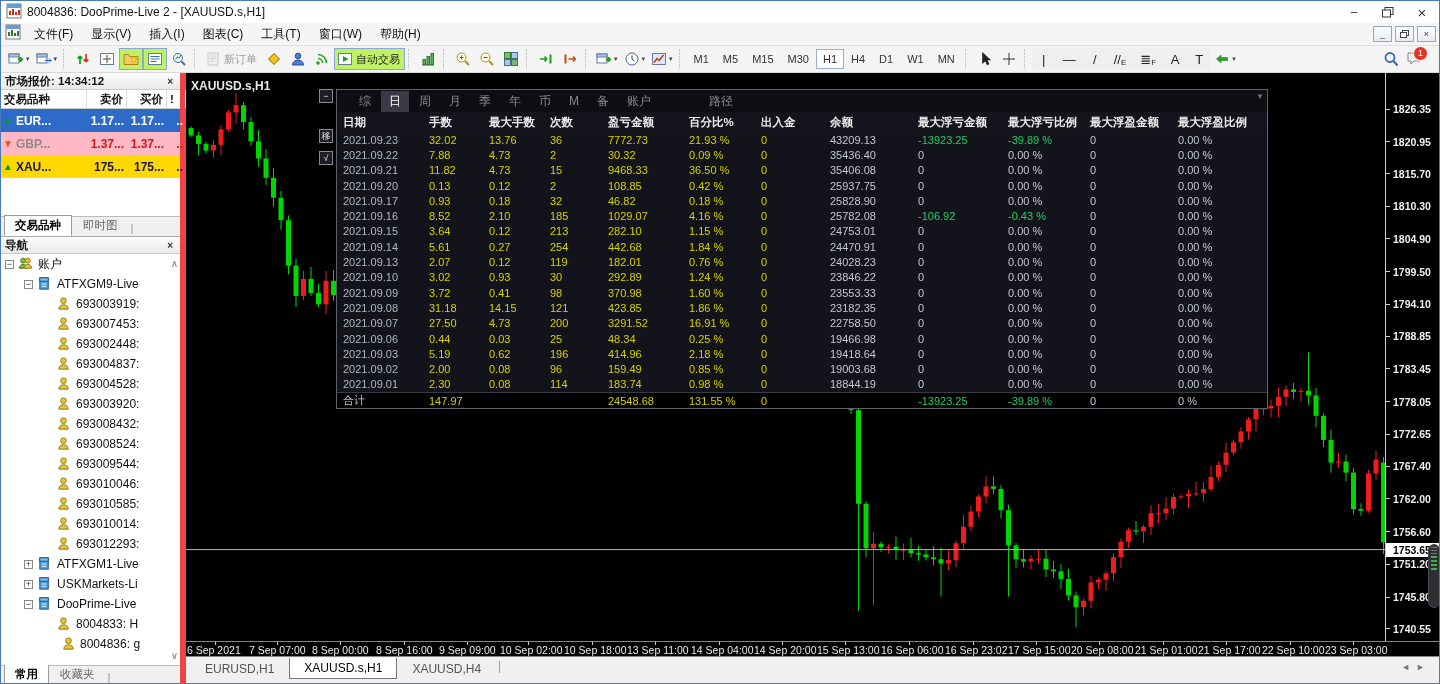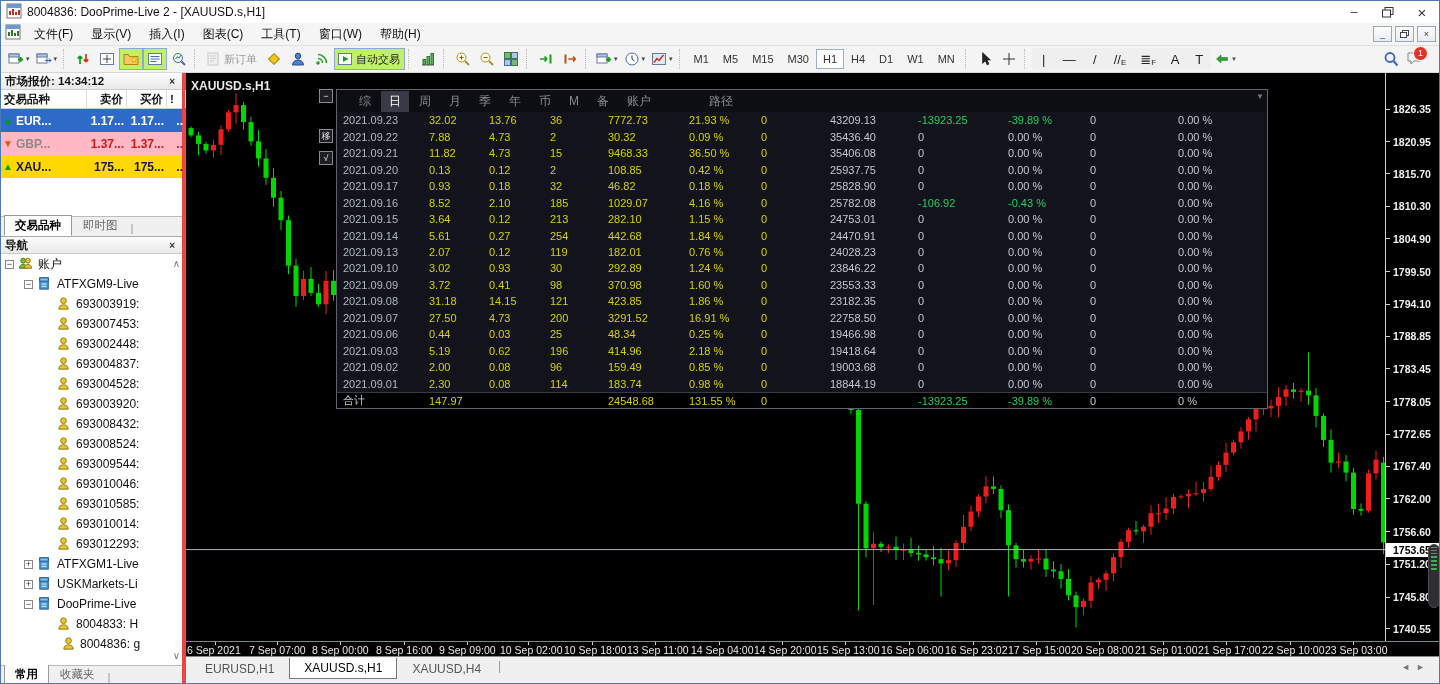--- a/index.html
+++ b/index.html
@@ -25,21 +25,21 @@
   .tsep{width:5px;height:20px;margin:0 3px;border-left:1px dotted #b8b8b8;}
   .tspacer2{flex:1;}
   .tfbtn{height:20px;min-width:26px;font-size:11px;color:#333;border:1px solid transparent;background:transparent;display:flex;align-items:center;justify-content:center;}
   .tfbtn.active{border:1px solid #9ab0cc;background:#fdfdfd;}
   .glyphbtn{height:22px;min-width:24px;font-size:13px;color:#222;display:flex;align-items:center;justify-content:center;border:1px solid transparent;}
   .glyphbtn .sub{font-size:8px;margin-top:6px;}
   .badge{position:absolute;top:-4px;right:-6px;background:#e23424;color:#fff;border-radius:50%;width:15px;height:15px;font-size:9px;display:flex;align-items:center;justify-content:center;border:1px solid #fff;}
   .chatwrap{position:relative;margin-right:10px;}
   
   .main{display:flex;height:612px;}
-  .sidebar{width:185px;background:#fff;border-right:4px solid #ef4444;display:flex;flex-direction:column;}
+  .sidebar{width:185px;background:#fff;border-right:6px solid #ef4444;display:flex;flex-direction:column;}
   .panel-header{height:17px;background:linear-gradient(#fcfcfc,#e9e9e9);border-bottom:1px solid #ccc;display:flex;align-items:center;font-size:11.5px;font-weight:bold;color:#111;padding:0 4px;}
   .panel-header .ph-x{margin-left:auto;font-size:10px;color:#333;padding:0 3px;}
   
   .mw{height:164px;display:flex;flex-direction:column;border-bottom:1px solid #aaa;}
   .mw-cols{display:grid;grid-template-columns:86px 40px 40px 19px;height:19px;border-bottom:1px solid #ccc;font-size:11.5px;font-weight:bold;color:#111;align-items:center;}
   .mw-cols span{padding:0 3px;border-right:1px solid #ddd;height:100%;display:flex;align-items:center;}
   .mw-cols span:nth-child(2),.mw-cols span:nth-child(3){justify-content:flex-end;}
   .mw-row{display:grid;grid-template-columns:86px 40px 40px 19px;height:23px;align-items:center;font-size:12px;font-weight:bold;}
   .mw-row .sym{display:flex;align-items:center;gap:3px;padding-left:2px;}
   .mw-row .num{text-align:right;padding-right:3px;}
@@ -1042,20 +1042,34 @@
             <span class="sp-tab">月</span>
             <span class="sp-tab">季</span>
             <span class="sp-tab">年</span>
             <span class="sp-tab">币</span>
             <span class="sp-tab">M</span>
             <span class="sp-tab">备</span>
             <span class="sp-tab">账户</span>
             <span class="sp-tab path">路径</span>
             <span class="sp-scroll-caret">▼</span>
           </div>
+        <div class="sp-grid sp-header" id="spHeader">
+            <span>日期</span>
+            <span>手数</span>
+            <span>最大手数</span>
+            <span>次数</span>
+            <span>盈亏金额</span>
+            <span>百分比%</span>
+            <span>出入金</span>
+            <span>余额</span>
+            <span>最大浮亏金额</span>
+            <span>最大浮亏比例</span>
+            <span>最大浮盈金额</span>
+            <span>最大浮盈比例</span>
+          </div>
         <div class="sp-rows" id="spRows">
             <div class="sp-grid sp-row">
               <span class="c-date">2021.09.23</span>
               <span class="c-yellow">32.02</span>
               <span class="c-yellow">13.76</span>
               <span class="c-yellow">36</span>
               <span class="c-yellow">7772.73</span>
               <span class="c-yellow">21.93 %</span>
               <span class="c-yellow">0</span>
               <span class="c-gray">43209.13</span>

